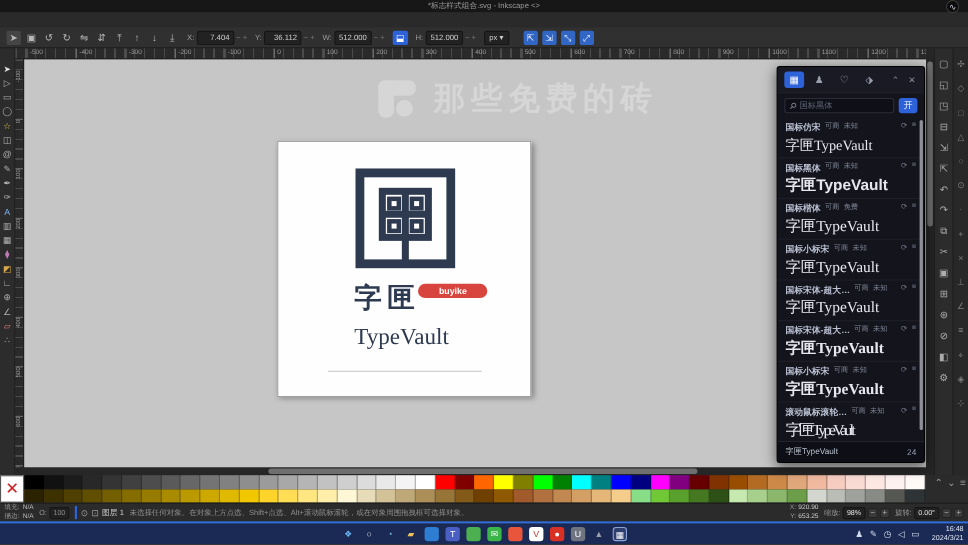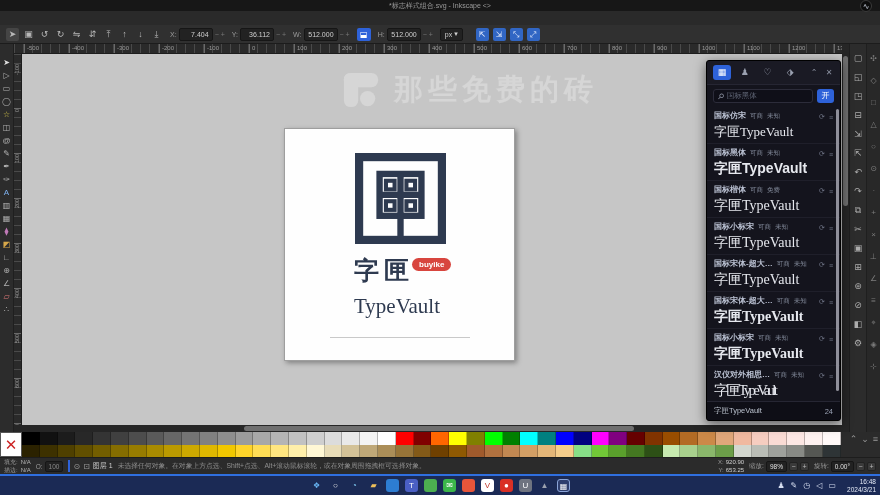--- a/index.html
+++ b/index.html
@@ -40,24 +40,24 @@
     background-image:repeating-linear-gradient(90deg,#4a4a4a 0 1px,transparent 1px 9px); }
   #hruler .tick { flex:none; width:45px; font-size:6px; color:#9a9a9a; border-left:1px solid #6a6a6a; padding-left:2px; line-height:9px; }
   #vruler { position:absolute; left:14px; top:54px; width:8px; height:378px; background:#2a2a2a; border-right:1px solid #1d1d1d; display:flex; flex-direction:column; overflow:hidden; padding-top:10px;
     background-image:repeating-linear-gradient(180deg,#4a4a4a 0 1px,transparent 1px 9px); }
   #vruler .tick { flex:none; height:45px; font-size:5.5px; color:#9a9a9a; border-top:1px solid #6a6a6a; writing-mode:vertical-lr; transform:rotate(180deg); line-height:8px; text-align:right; }
 
   
   #canvas { position:absolute; left:22px; top:54px; width:820px; height:371px; background:#c6c6c6; overflow:hidden; }
   #watermark { position:absolute; left:320px; top:16px; display:flex; align-items:center; gap:14px; opacity:.85; }
   #watermark .wm-text { color:#d9d9d9; font-size:29px; letter-spacing:5px; font-weight:bold; }
-  #page { position:absolute; left:230px; top:74px; width:231px; height:233px; background:#fefefe; border:1px solid #9e9e9e; box-shadow:2px 2px 5px rgba(0,0,0,.35);margin-left:32px; }
+  #page { position:absolute; left:230px; top:74px; width:231px; height:233px; background:#fefefe; border:1px solid #9e9e9e; box-shadow:2px 2px 5px rgba(0,0,0,.35); }
   #seal { position:absolute; left:70px; top:24px; width:91px; height:91px; }
   #logo-cn { position:absolute; left:69px; top:125px; font-family:"Liberation Serif","DejaVu Serif",serif; font-size:25px; color:#2e3a50; letter-spacing:5px; font-weight:bold; }
-  #logo-badge { position:absolute; left:127px; top:129px; background:#d8453e; color:#fff; font-size:8px; font-weight:bold; padding:2px 7px; border-radius:8px; }
+  #logo-badge { position:absolute; left:127px; top:129px; background:#d8453e; color:#fff; font-size:8px; font-weight:bold; padding:2px 19px; border-radius:8px; }
   #logo-en { position:absolute; left:69px; top:165px; font-family:"Liberation Serif","DejaVu Serif",serif; font-size:21px; color:#2e3a50; }
   #logo-rule { position:absolute; left:45px; top:208px; width:140px; height:1px; background:#c9c9c9; }
   #logo-tagline { position:absolute; left:0; top:218px; width:231px; text-align:center; font-size:8px; color:#2e3a50; letter-spacing:2.5px; }
 
   
   #vscroll { position:absolute; left:842px; top:44px; width:7px; height:388px; background:#262626; }
   #vscroll .thumb { position:absolute; left:1px; top:12px; width:5px; height:150px; background:#6f6f6f; border-radius:3px; }
   #hscroll { position:absolute; left:14px; top:425px; width:828px; height:7px; background:#262626; }
   #hscroll .thumb { position:absolute; left:230px; top:1px; width:390px; height:5px; background:#6f6f6f; border-radius:3px; }
 
@@ -75,21 +75,21 @@
   #fp-header .spacer { flex:1; }
   .fp-winbtn { color:#8a90a0; font-size:8px; width:10px; text-align:center; }
   #fp-search { height:22px; display:flex; align-items:center; gap:4px; padding:0 6px; }
   #fp-search .sbox { flex:1; height:14px; background:#0f0f18; border:1px solid #2c2c3a; border-radius:3px; display:flex; align-items:center; gap:3px; padding:0 4px; }
   #fp-search .mag { color:#8a90a0; font-size:8px; transform:rotate(45deg); }
   #fp-search .ph { color:#5f6575; font-size:7.5px; }
   #fp-search .gobtn { width:17px; height:14px; background:#2e62d9; border-radius:3px; color:#fff; font-size:8px; line-height:14px; text-align:center; }
   #fp-list { flex:1; position:relative; overflow:hidden; }
   #fp-scroll { position:absolute; right:1px; top:2px; width:3px; height:96%; background:#8f8f9a; border-radius:2px; }
   .frow { height:37px; border-bottom:1px solid #1f1f2a; padding:3px 7px 0 7px; }
-  .frow-top { display:flex; align-items:flex-end; gap:4px; height:11px; }
+  .frow-top { display:flex; align-items:flex-start; gap:4px; height:11px; }
   .fname { color:#bac1d2; font-size:8px; font-weight:bold; white-space:nowrap; }
   .fbadge { color:#7d8494; font-size:6.5px; white-space:nowrap; }
   .ficon { color:#6f7587; font-size:7px; }
   .frow-top .push { flex:1; }
   .fprev { color:#e6e8ee; font-family:"Liberation Serif","DejaVu Serif",serif; font-size:13px; margin-top:2px; white-space:nowrap; overflow:hidden; }
   .fprev-heiti { font-family:"Liberation Sans","DejaVu Sans",sans-serif; font-weight:bold; font-size:14px; }
   .fprev-big { font-size:14px; }
   .fprev-bold { font-size:14px; font-weight:bold; }
   .fprev-decor { font-size:14px; letter-spacing:-2.5px; transform:scaleX(1.06); transform-origin:left; }
   #fp-bottom { height:19px; background:#0e0e16; border-top:1px solid #262633; display:flex; align-items:center; padding:0 7px; border-radius:0 0 3px 3px; }
@@ -409,21 +409,21 @@
               <span class="fbadge">可商</span>
               <span class="fbadge">未知</span>
               <span class="push"></span>
               <span class="ficon">⟳</span>
               <span class="ficon">≡</span>
             </div>
             <div class="fprev fprev-bold">字匣TypeVault</div>
           </div>
           <div class="frow">
             <div class="frow-top">
-              <span class="fname">汉仪对外相思…</span>
+              <span class="fname">滚动鼠标滚轮…</span>
               <span class="fbadge">可商</span>
               <span class="fbadge">未知</span>
               <span class="push"></span>
               <span class="ficon">⟳</span>
               <span class="ficon">≡</span>
             </div>
             <div class="fprev fprev-decor">字匣TypeVault</div>
           </div>
         </div>
       <div id="fp-scroll"></div>

